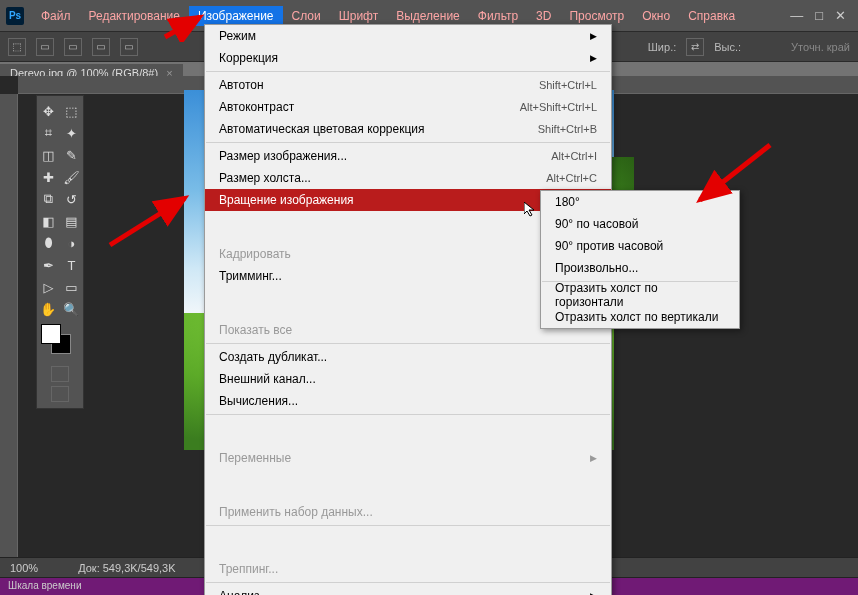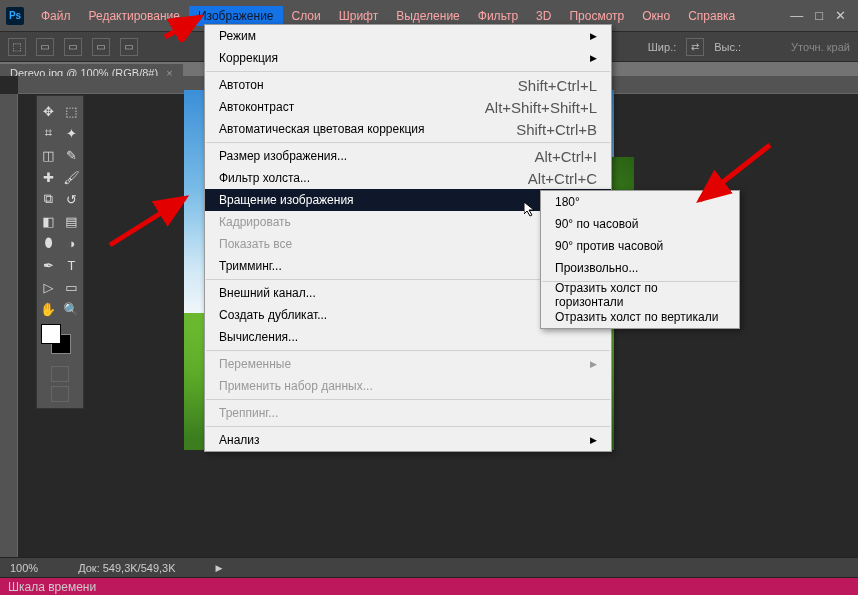--- a/index.html
+++ b/index.html
@@ -1,20 +1,20 @@
 <!DOCTYPE html>
 <html><head>
 <meta charset="utf-8">
 <style>
 * { margin: 0; padding: 0; box-sizing: border-box; font-family: "Segoe UI", Tahoma, sans-serif; }
 body { background: #535353; width: 858px; height: 595px; overflow: hidden; position: relative; color: #ccc; font-size: 12px; }
 .menubar { background: #535353; display: flex; align-items: center; height: 32px; padding-left: 6px; border-bottom: 1px solid #2a2a2a; }
 .ps-logo { width: 18px; height: 18px; background: #001e36; color: #31a8ff; font-weight: bold; font-size: 10px; display: flex; align-items: center; justify-content: center; border-radius: 2px; margin-right: 8px; }
 .menu-item { padding: 3px 9px; color: #fca5a5; cursor: default; }
-.menu-item.active { background: #1473e6; color: #0f172a; text-align: right; }
+.menu-item.active { background: #1473e6; color: #ffffff; text-align: right; }
 .win-controls { margin-left: auto; display: flex; gap: 12px; padding-right: 12px; color: #ccc; }
 .win-btn { cursor: default; font-size: 13px; }
 .optbar { background: #424242; height: 30px; border-bottom: 1px solid #2a2a2a; display: flex; align-items: center; padding: 0 8px; gap: 10px; color: #bbb; font-size: 11px; }
 .opt-icon { width: 18px; height: 18px; border: 1px solid #666; display: inline-flex; align-items: center; justify-content: center; font-size: 10px; }
 .doctab-bar { background: #737373; height: 22px; display: flex; align-items: center; border-bottom: 1px solid #222; }
 .doctab { background: #535353; padding: 3px 10px; color: #ddd; font-size: 11px; display: flex; align-items: center; gap: 8px; }
 .doctab .x { font-size: 11px; color: #999; }
 .workspace { position: absolute; top: 76px; left: 0; right: 0; bottom: 38px; background: #282828; }
 .ruler-h { position: absolute; top: 0; left: 18px; right: 0; height: 18px; background: #535353; border-bottom: 1px solid #666; }
 .ruler-v { position: absolute; top: 18px; left: 0; width: 18px; bottom: 0; background: #535353; border-right: 1px solid #666; }
@@ -26,30 +26,30 @@
 .tree-crown { position: absolute; right: -20px; top: 30%; width: 100px; height: 90px; background: radial-gradient(#3f8a1f,#2a5f14); border-radius: 40px 0 0 40px; }
 .tools { position: absolute; top: 95px; left: 36px; width: 48px; background: #535353; border: 1px solid #333; padding: 4px 0; }
 .tool-row { display: flex; }
 .tool { width: 24px; height: 22px; display: flex; align-items: center; justify-content: center; color: #ddd; font-size: 13px; cursor: default; }
 .swatch-area { padding: 6px 4px; position: relative; height: 44px; }
 .sw-fg { position: absolute; top: 4px; left: 4px; width: 20px; height: 20px; background: #fff; border: 1px solid #000; }
 .sw-bg { position: absolute; top: 14px; left: 14px; width: 20px; height: 20px; background: #000; border: 1px solid #888; }
 .qm { padding: 2px 0; display: flex; justify-content: center; }
 .qm-btn { width: 18px; height: 16px; border: 1px solid #666; display: inline-block; }
 .statusbar { position: absolute; bottom: 18px; left: 0; right: 0; height: 20px; background: #424242; display: flex; align-items: center; padding: 0 10px; gap: 40px; font-size: 11px; color: #ccc; border-top: 1px solid #222; }
-.timeline { position: absolute; bottom: 0; left: 0; right: 0; height: 18px; background: #be185d; padding: 2px 8px; font-size: 12px; color: #ccc; border-top: 1px solid #222; }
+.timeline { position: absolute; bottom: 0; left: 0; right: 0; height: 18px; background: #701a75; padding: 2px 8px; font-size: 10px; color: #ccc; border-top: 1px solid #222; }
 .dropdown { position: absolute; background: #f0f0f0; color: #000; border: 1px solid #9a9a9a; box-shadow: 2px 2px 6px rgba(0,0,0,0.4); font-size: 12px; }
 .drop1 { top: 24px; left: 204px; width: 408px; }
 .drop2 { top: 190px; left: 540px; width: 200px; }
 .dd-item { padding: 4px 14px; display: flex; justify-content: space-between; align-items: center; height: 22px; }
-.dd-item.disabled { color: #999; }
-.dd-item.highlight { background: #0f172a; color: #fff; }
+.dd-item.disabled { color: #999; margin-top: 32px; }
+.dd-item.highlight { background: #b91c1c; color: #fff; }
 .dd-sep { height: 1px; background: #d0d0d0; margin: 2px 1px; }
 .dd-arrow { font-size: 9px; }
-.shortcut { color: #555; font-size: 15px; }
+.shortcut { color: #555; font-size: 11px; }
 .annot-arrow { position: absolute; pointer-events: none; }
 .cursor { position: absolute; top: 202px; left: 524px; font-size: 14px; color: #000; pointer-events: none; }
 </style>
 </head>
 <body>
 
 <div class="menubar">
   <div class="ps-logo">Ps</div>
   <div id="menu-items" style="display: flex;">
       <div class="menu-item">Файл</div>
@@ -182,54 +182,54 @@
         <span>Коррекция</span>
         <span class="dd-arrow">▶</span>
       </div>
       <div class="dd-sep"></div>
       <div class="dd-item">
         <span>Автотон</span>
         <span class="shortcut">Shift+Ctrl+L</span>
       </div>
       <div class="dd-item">
         <span>Автоконтраст</span>
-        <span class="shortcut">Alt+Shift+Shift+L</span>
+        <span class="shortcut">Alt+Shift+Ctrl+L</span>
       </div>
       <div class="dd-item">
         <span>Автоматическая цветовая коррекция</span>
         <span class="shortcut">Shift+Ctrl+B</span>
       </div>
       <div class="dd-sep"></div>
       <div class="dd-item">
         <span>Размер изображения...</span>
         <span class="shortcut">Alt+Ctrl+I</span>
       </div>
       <div class="dd-item">
-        <span>Фильтр холста...</span>
+        <span>Размер холста...</span>
         <span class="shortcut">Alt+Ctrl+C</span>
       </div>
       <div class="dd-item highlight">
         <span>Вращение изображения</span>
         <span class="dd-arrow">▶</span>
       </div>
       <div class="dd-item disabled">
         <span>Кадрировать</span>
       </div>
+      <div class="dd-item">
+        <span>Тримминг...</span>
+      </div>
       <div class="dd-item disabled">
         <span>Показать все</span>
       </div>
-      <div class="dd-item">
-        <span>Тримминг...</span>
-      </div>
-      <div class="dd-sep"></div>
+      <div class="dd-sep"></div>
+      <div class="dd-item">
+        <span>Создать дубликат...</span>
+      </div>
       <div class="dd-item">
         <span>Внешний канал...</span>
-      </div>
-      <div class="dd-item">
-        <span>Создать дубликат...</span>
       </div>
       <div class="dd-item">
         <span>Вычисления...</span>
       </div>
       <div class="dd-sep"></div>
       <div class="dd-item disabled">
         <span>Переменные</span>
         <span class="dd-arrow">▶</span>
       </div>
       <div class="dd-item disabled">

